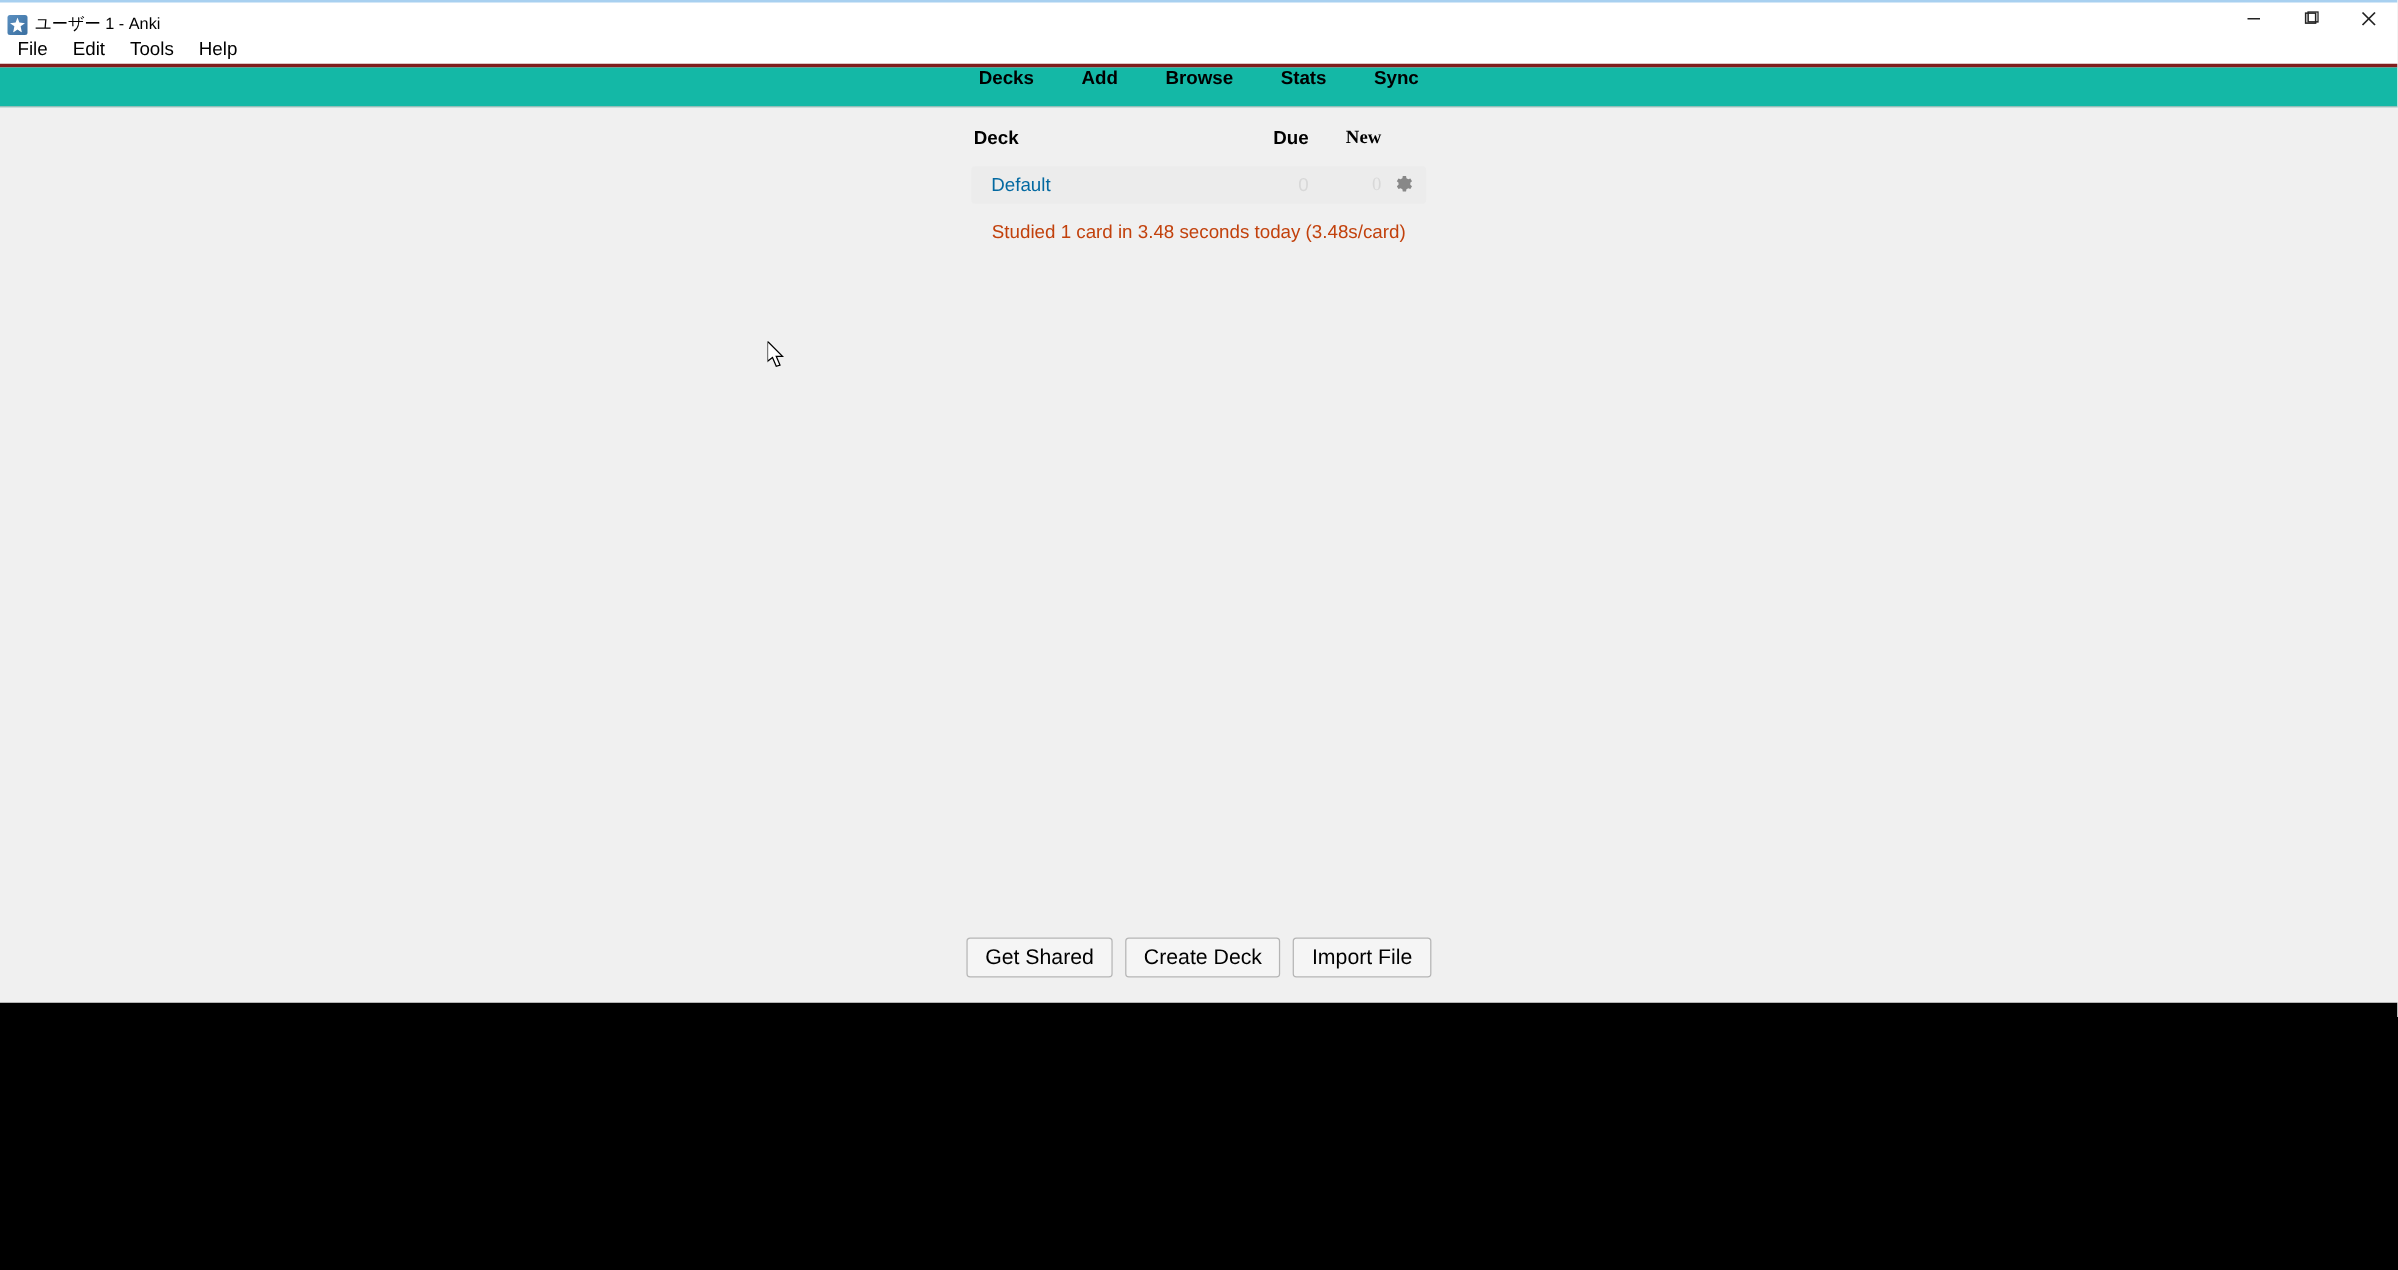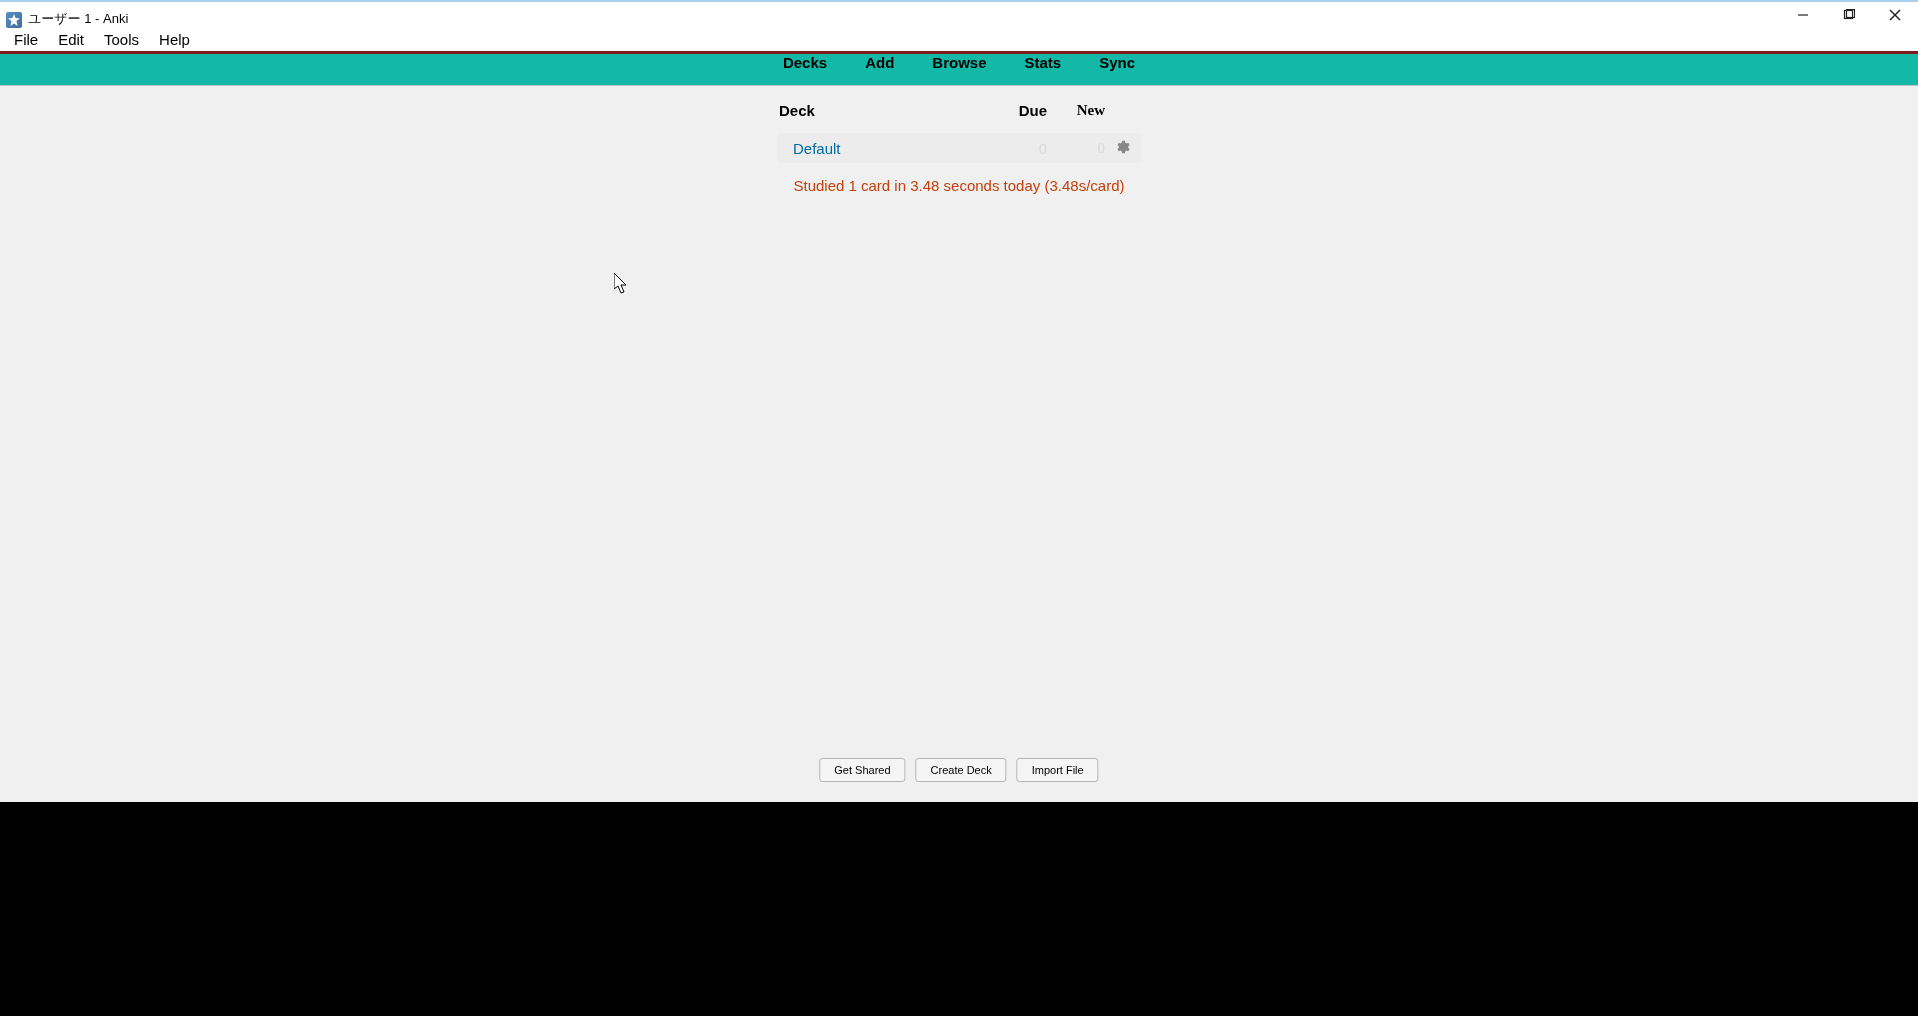--- a/index.html
+++ b/index.html
@@ -157,21 +157,21 @@
   left: 50%;
   transform: translateX(-50%);
   display: flex;
   gap: 10px;
 }
 .btn {
   background: #f5f5f5;
   border: 1px solid #b5b5b5;
   border-radius: 3px;
   padding: 5px 14px;
-  font-size: 11px;
+  font-size: 17px;
   color: #000;
 }
 
 
 .blackbar {
   height: 214px;
   background: #000;
   width: 100%;
   flex-shrink: 0;
 }

